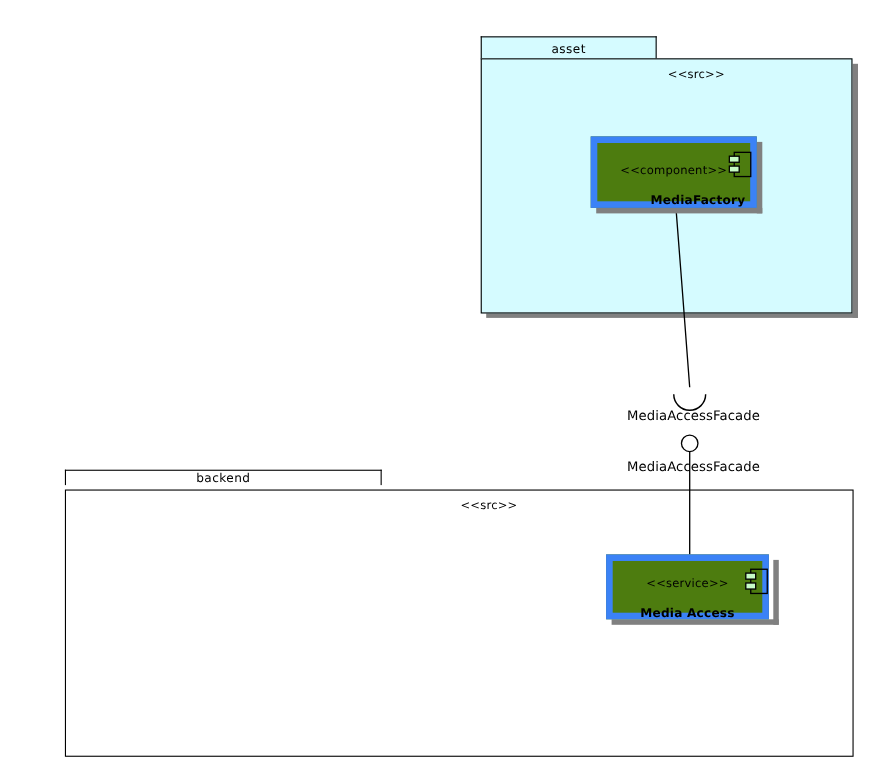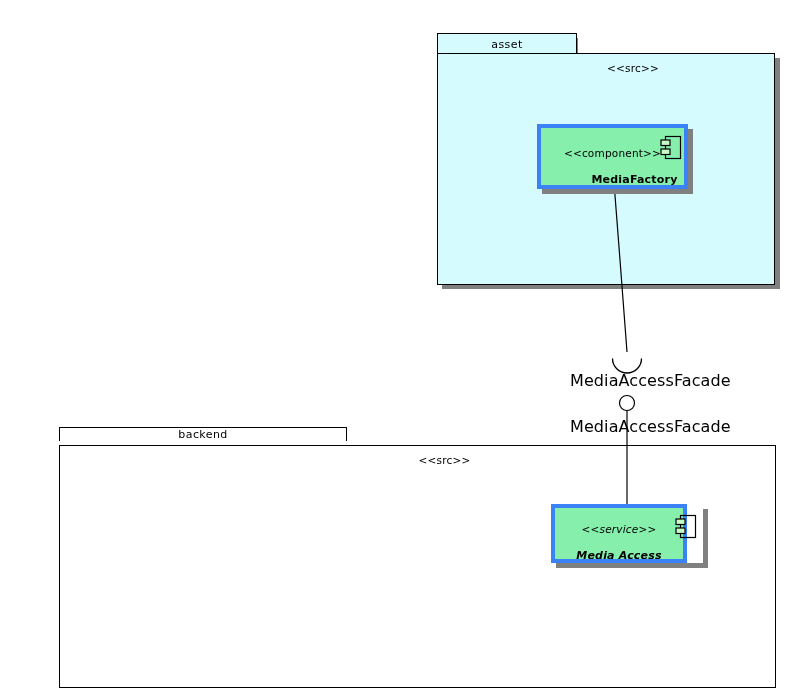--- a/index.html
+++ b/index.html
@@ -52,22 +52,22 @@
 
   
   .asset-fill { background: #d5fbff; }
   
   .backend-fill { background: #ffffff; }
 
   
   .component {
     position: absolute;
     box-sizing: border-box;
-    background: #86efac;
-    border: 4px solid #3b82f6;
+    background: #4d7c0f;
+    border: 6px solid #3b82f6;
   }
   .component .stereo {
     position: absolute;
     left: 0;
     right: 0;
     text-align: center;
     font-size: 10.5px;
     color: #000000;
     letter-spacing: 0.2px;
     white-space: nowrap;
@@ -93,39 +93,39 @@
   .conn-svg {
     position: absolute;
     left: 0;
     top: 0;
     width: 790px;
     height: 698px;
     pointer-events: none;
   }
   .iface-label {
     position: absolute;
-    font-size: 16px;
+    font-size: 12px;
     color: #000000;
     white-space: nowrap;
     letter-spacing: 0.1px;
     background: transparent;
   }
 </style>
 </head>
 <body>
 
 <div id="canvas">
 
   <div class="pkg">
 
     <div class="shadow" style="left:573px; top:38px; width:5px; height:15px;"></div>
     <div class="shadow" style="left:775px; top:58px; width:5px; height:231px;"></div>
     <div class="shadow" style="left:442px; top:284px; width:338px; height:5px;"></div>
 
-    <div class="pkg-tab asset-fill" style="left:437px; top:33px; width:140px; height:21px;">
+    <div class="pkg-tab asset-fill" style="left:437px; top:33px; width:160px; height:21px;">
       <span>asset</span>
     </div>
 
     <div class="pkg-body asset-fill" style="left:437px; top:53px; width:338px; height:232px;"></div>
 
     <div class="pkg-stereotype" style="left:437px; top:62px; width:338px;">&lt;&lt;src&gt;&gt;</div>
   </div>
 
   <div class="pkg">
 
@@ -163,21 +163,21 @@
     <svg class="comp-icon" viewBox="0 0 22 26" xmlns="http://www.w3.org/2000/svg" style="left:119px; top:7px;">
       <rect x="5.5" y="1.5" width="15" height="22" fill="none" stroke="#000000" stroke-width="1.2"></rect>
       <rect x="1" y="5" width="9" height="5.5" fill="#c6fcc6" stroke="#000000" stroke-width="1.2"></rect>
       <rect x="1" y="14" width="9" height="5.5" fill="#c6fcc6" stroke="#000000" stroke-width="1.2"></rect>
     </svg>
   </div>
 
   <div class="shadow" style="left:703px; top:509px; width:5px; height:59px;"></div>
   <div class="shadow" style="left:556px; top:563px; width:152px; height:5px;"></div>
 
-  <div class="component" style="left:551px; top:504px; width:136px; height:59px;font-style:italic;">
+  <div class="component" style="left:551px; top:504px; width:148px; height:59px;">
     <span class="stereo" style="top:15px;">&lt;&lt;service&gt;&gt;</span>
     <span class="cname" style="top:41px;text-align:center;">Media Access</span>
 
     <svg class="comp-icon" viewBox="0 0 22 26" xmlns="http://www.w3.org/2000/svg" style="left:120px; top:6px;">
       <rect x="5.5" y="1.5" width="15" height="22" fill="none" stroke="#000000" stroke-width="1.2"></rect>
       <rect x="1" y="5" width="9" height="5.5" fill="#c6fcc6" stroke="#000000" stroke-width="1.2"></rect>
       <rect x="1" y="14" width="9" height="5.5" fill="#c6fcc6" stroke="#000000" stroke-width="1.2"></rect>
     </svg>
   </div>
 

